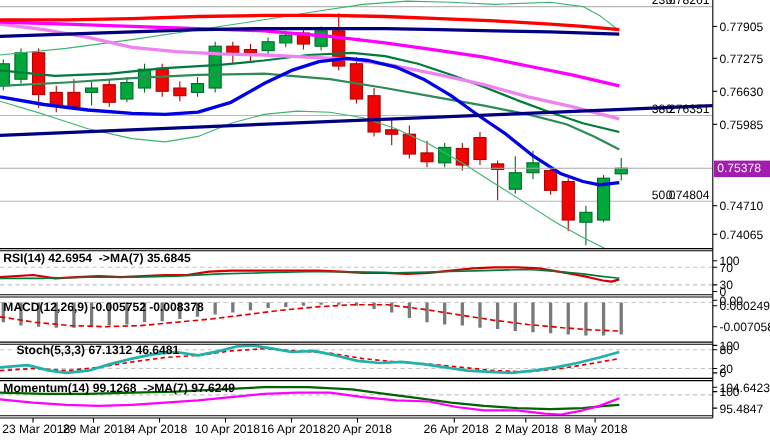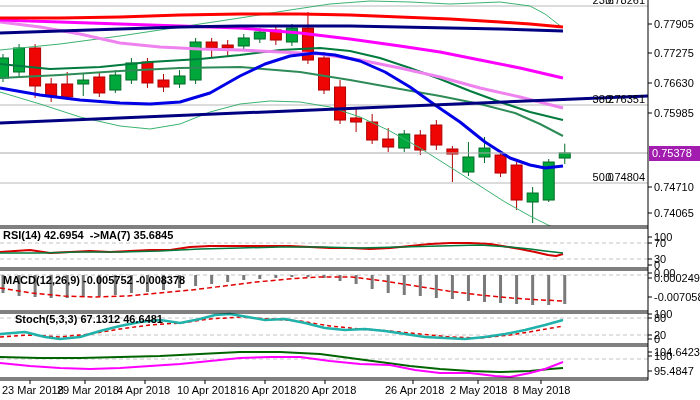--- a/index.html
+++ b/index.html
@@ -256,17 +256,18 @@
         <text x="450" y="394">2 May 2018</text>
         <line x1="541" y1="380" x2="541" y2="384" stroke="#000" stroke-width="1"></line>
         <text x="513" y="394">8 May 2018</text>
       </g>
     </svg>
 
 
   <div class="ovl lbl-rsi">RSI(14) 42.6954  -&gt;MA(7) 35.6845</div>
   <div class="ovl lbl-macd">MACD(12,26,9) -0.005752 -0.008378</div>
   <div class="ovl lbl-stoch">Stoch(5,3,3) 67.1312 46.6481</div>
+  <div class="ovl lbl-mom">Momentum(14) 99.1268  -&gt;MA(7) 97.6249</div>
 
   <div class="price-badge">
     <span>0.75378</span>
   </div>
 </div>
 
 </body></html>

